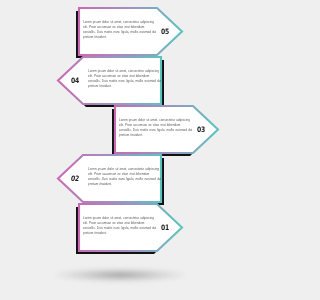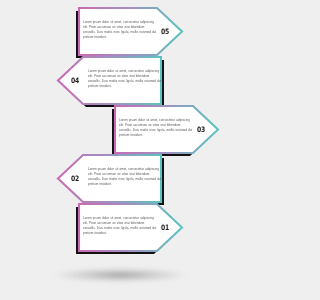--- a/index.html
+++ b/index.html
@@ -140,21 +140,21 @@
             <stop offset="100%" stop-color="#5bc4bf"></stop>
           </linearGradient>
         </defs>
         <path d="M76,7 L154,7 L179,30.5 L154,54 L76,54 Z" fill="#111111"></path>
         <path d="M79,4 L157,4 L182,27.5 L157,51 L79,51 Z" fill="#ffffff" stroke="url(#gradR3)" stroke-width="2.1" stroke-linejoin="miter"></path>
       </svg>
       <div class="band-text" style="top:16px;">Lorem ipsum dolor sit amet, consectetur adipiscing elit. Proin accumsan ex vitae erat bibendum convallis. Duis mattis nunc ligula, mollis euismod dui pretium tincidunt.</div>
       <div class="band-num" style="top:23px;">03</div>
     </div>
 
-    <div class="band dir-left" style="left:0px; top:151px;">
+    <div class="band dir-left" style="left:0px; top:151px;font-style:italic;">
       <svg width="240" height="62" viewBox="0 0 240 62" aria-hidden="true">
         <defs>
           <linearGradient id="gradL2" x1="0" y1="0" x2="1" y2="0">
             <stop offset="0%" stop-color="#c96bb4"></stop>
             <stop offset="52%" stop-color="#9c93c0"></stop>
             <stop offset="100%" stop-color="#5bc4bf"></stop>
           </linearGradient>
         </defs>
         <path d="M86,7 L164,7 L164,54 L86,54 L61,30.5 Z" fill="#111111"></path>
         <path d="M83,4 L161,4 L161,51 L83,51 L58,27.5 Z" fill="#ffffff" stroke="url(#gradL2)" stroke-width="2.1" stroke-linejoin="miter"></path>

